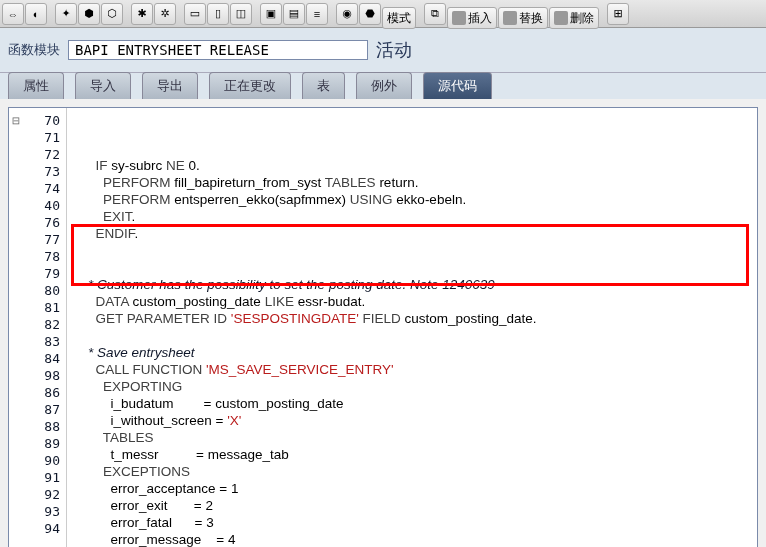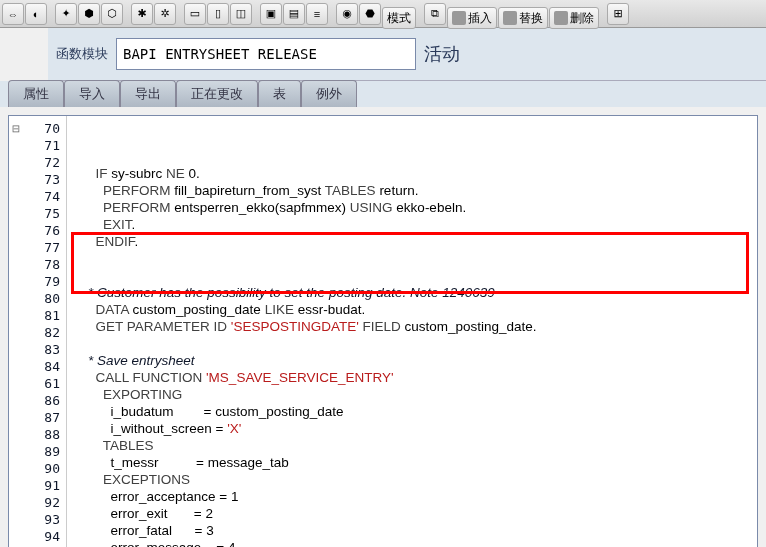--- a/index.html
+++ b/index.html
@@ -4,26 +4,26 @@
 <style>
 * { margin: 0; padding: 0; box-sizing: border-box; font-family: Arial, sans-serif; }
 body { background: #f0f0f0; width: 766px; height: 547px; overflow: hidden; }
 
 .toolbar { background: linear-gradient(#e8e8e8, #d0d0d0); border-bottom: 1px solid #999; height: 28px; display: flex; align-items: center; padding: 0 2px; gap: 1px; }
 .tb-btn { width: 22px; height: 22px; background: linear-gradient(#f8f8f8, #dcdcdc); border: 1px solid #aaa; border-radius: 3px; display: flex; align-items: center; justify-content: center; font-size: 11px; cursor: pointer; }
 .tb-sep { width: 6px; }
 .tb-grp { display: flex; align-items: center; background: linear-gradient(#f8f8f8, #dcdcdc); border: 1px solid #aaa; border-radius: 3px; padding: 0 4px; height: 22px; font-size: 12px; gap: 2px; margin-top: 9px; }
 .tb-grp .ic { width: 14px; height: 14px; background: #999; border-radius: 2px; }
 
-.fn-bar { background: #dde6ee; padding: 10px 8px; display: flex; align-items: center; gap: 8px; border-bottom: 1px solid #aab; margin-left: 48px; }
+.fn-bar { background: #dde6ee; padding: 10px 8px; display: flex; align-items: center; gap: 8px; border-bottom: 1px solid #aab; }
 .fn-label { font-size: 13px; color: #2a3a5a; }
-.fn-input { width: 300px; height: 32px; border: 1px solid #7a8aaa; background: #fff; font-family: monospace; font-size: 14px; padding: 2px 6px; color: #000; }
+.fn-input { width: 300px; height: 20px; border: 1px solid #7a8aaa; background: #fff; font-family: monospace; font-size: 14px; padding: 2px 6px; color: #000; }
 .fn-status { font-size: 18px; color: #2a3a5a; }
 
-.tabs { background: #dde6ee; padding: 0 8px; display: flex; align-items: flex-end; height: 26px; gap: 0; }
+.tabs { background: #dde6ee; padding: 0 8px; display: flex; align-items: flex-end; height: 26px; gap: 11px; }
 .tab { padding: 4px 14px; background: linear-gradient(#d0d8e0, #aeb8c4); border: 1px solid #889; border-bottom: none; border-radius: 4px 4px 0 0; font-size: 13px; color: #334; cursor: pointer; }
 .tab.active { background: linear-gradient(#5a7090, #3a5070); color: #fff; }
 
 .editor-wrap { border: 1px solid #7a8aaa; margin: 8px; height: 470px; display: flex; background: #fff; }
 .gutter { width: 58px; background: #fff; border-right: 1px solid #ccc; padding-top: 4px; }
 .ln-row { display: flex; height: 17px; align-items: center; }
 .gut-icon { width: 14px; text-align: center; font-size: 10px; color: #666; }
 .ln-num { flex: 1; text-align: right; padding-right: 6px; font-family: monospace; font-size: 13px; color: #0f172a; }
 .code { flex: 1; padding-top: 4px; padding-left: 6px; font-family: "Courier New", monospace; font-size: 13.5px; white-space: pre; position: relative; overflow: hidden; }
 .code-line { height: 17px; line-height: 17px; }
@@ -87,20 +87,21 @@
   <span class="fn-status">活动</span>
 </div>
 
 <div class="tabs">
     <div class="tab">属性</div>
     <div class="tab">导入</div>
     <div class="tab">导出</div>
     <div class="tab">正在更改</div>
     <div class="tab">表</div>
     <div class="tab">例外</div>
+    <div class="tab active">源代码</div>
   </div>
 
 <div class="editor-wrap">
   <div class="gutter">
       <div class="ln-row">
         <div class="gut-icon">⊟</div>
         <div class="ln-num">70</div>
       </div>
       <div class="ln-row">
         <div class="gut-icon"></div>
@@ -113,21 +114,21 @@
       <div class="ln-row">
         <div class="gut-icon"></div>
         <div class="ln-num">73</div>
       </div>
       <div class="ln-row">
         <div class="gut-icon"></div>
         <div class="ln-num">74</div>
       </div>
       <div class="ln-row">
         <div class="gut-icon"></div>
-        <div class="ln-num">75</div>
+        <div class="ln-num">40</div>
       </div>
       <div class="ln-row">
         <div class="gut-icon"></div>
         <div class="ln-num">76</div>
       </div>
       <div class="ln-row">
         <div class="gut-icon"></div>
         <div class="ln-num">77</div>
       </div>
       <div class="ln-row">
@@ -153,21 +154,21 @@
       <div class="ln-row">
         <div class="gut-icon"></div>
         <div class="ln-num">83</div>
       </div>
       <div class="ln-row">
         <div class="gut-icon"></div>
         <div class="ln-num">84</div>
       </div>
       <div class="ln-row">
         <div class="gut-icon"></div>
-        <div class="ln-num">61</div>
+        <div class="ln-num">98</div>
       </div>
       <div class="ln-row">
         <div class="gut-icon"></div>
         <div class="ln-num">86</div>
       </div>
       <div class="ln-row">
         <div class="gut-icon"></div>
         <div class="ln-num">87</div>
       </div>
       <div class="ln-row">

